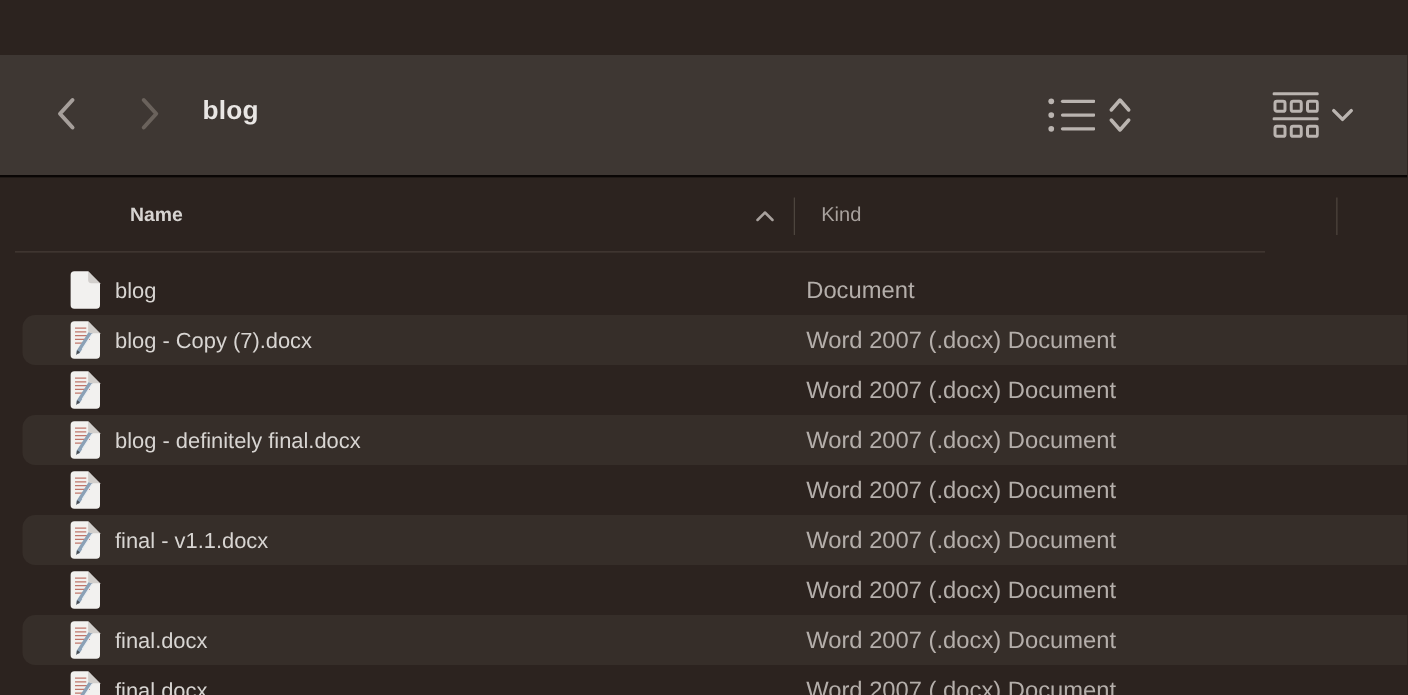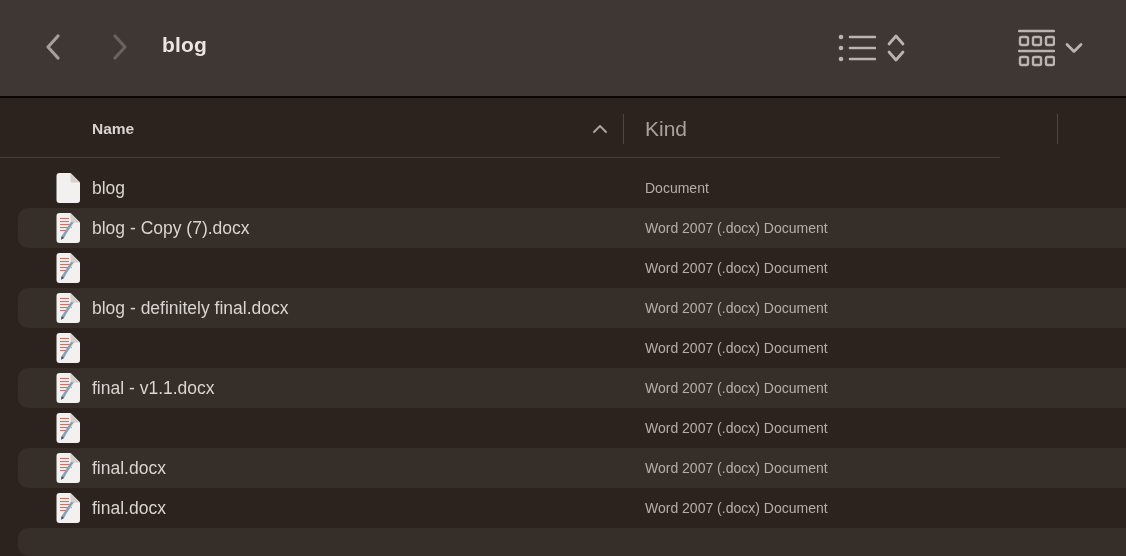--- a/index.html
+++ b/index.html
@@ -18,21 +18,21 @@
     --back-chevron:#a69f9b;
     --forward-chevron:#6a625c;
   }
   *{margin:0;padding:0;box-sizing:border-box;}
   html,body{width:1126px;height:556px;overflow:hidden;}
   body{
     font-family:"Liberation Sans","DejaVu Sans",sans-serif;
     background:var(--content-bg);
     position:relative;
   }
-  .window{position:absolute;inset:0;}
+  .window{position:absolute;inset:0;margin-top:44px;}
 
   
   .toolbar{
     position:absolute;left:0;top:0;width:1126px;height:98px;
     background:var(--toolbar-bg);
     border-bottom:2px solid var(--toolbar-separator);
   }
   .nav-btn{
     position:absolute;top:31px;width:32px;height:32px;
     background:transparent;border:none;cursor:pointer;
@@ -47,31 +47,31 @@
   }
   .tb-control{
     position:absolute;background:transparent;border:none;cursor:pointer;
     display:flex;align-items:center;gap:10px;
   }
   .tb-view{left:838px;top:33px;}
   .tb-group{left:1018px;top:29px;}
 
   
   .list-header{
-    position:absolute;left:0;top:100px;width:1000px;height:58px;
+    position:absolute;left:12px;top:100px;width:1000px;height:58px;
     border-bottom:1px solid var(--header-hairline);
   }
   .hdr-name{
     position:absolute;left:92px;top:0;height:57px;line-height:57px;
     font-size:15.5px;font-weight:700;color:var(--header-name-text);
   }
   .hdr-sort{position:absolute;left:592px;top:24px;}
   .hdr-kind{
     position:absolute;left:645px;top:0;height:57px;line-height:57px;
-    font-size:21px;font-weight:400;color:var(--header-kind-text);
+    font-size:16px;font-weight:400;color:var(--header-kind-text);
   }
   .col-divider{
     position:absolute;top:14px;width:1px;height:30px;
     background:var(--column-divider);
   }
   .col-divider.d1{left:623px;}
   .col-divider.d2{left:1057px;}
 
   
   .file-list{
@@ -86,21 +86,21 @@
   }
   .row .doc-icon{
     position:absolute;left:55px;top:4px;width:26px;height:32px;
   }
   .row .file-name{
     position:absolute;left:92px;top:0;height:40px;line-height:41px;
     font-size:17.5px;color:var(--file-name-text);white-space:nowrap;
   }
   .row .file-kind{
     position:absolute;left:645px;top:0;height:40px;line-height:41px;
-    font-size:14px;color:var(--kind-text);white-space:nowrap;
+    font-size:19px;color:var(--kind-text);white-space:nowrap;
   }
   .empty-row{position:relative;height:28px;width:1126px;}
   svg{display:block;}
 </style>
 </head>
 <body>
 
 <div class="window">
 
   <div class="toolbar">

